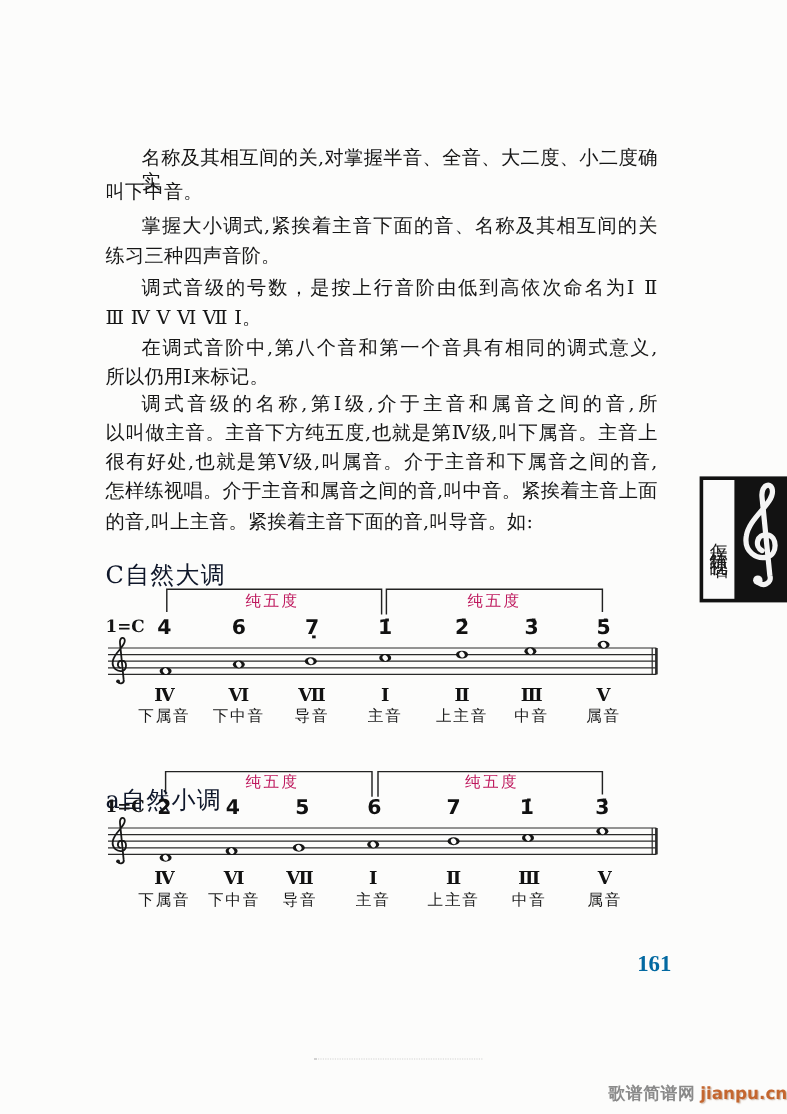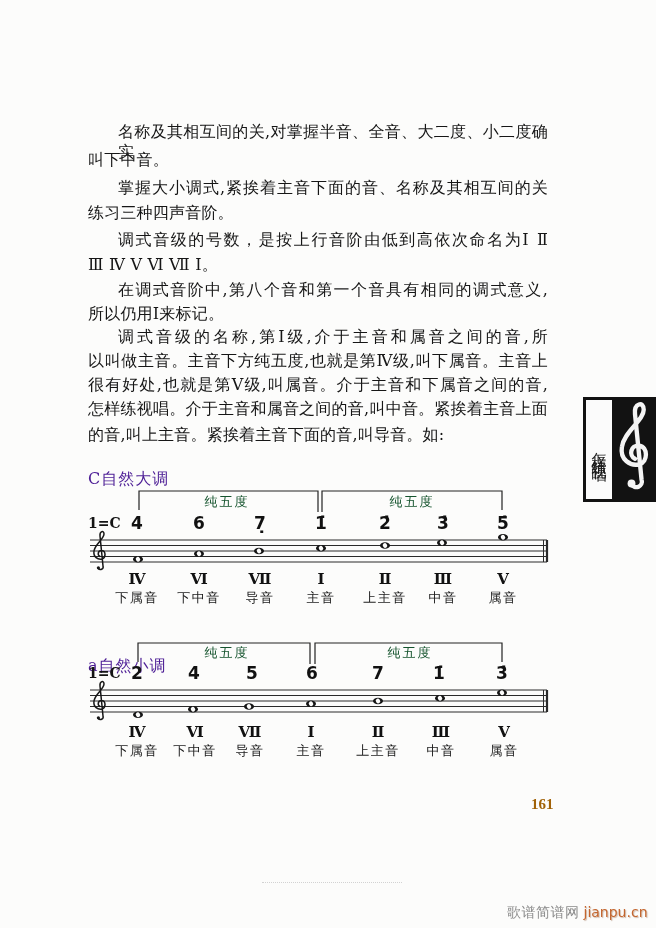--- a/index.html
+++ b/index.html
@@ -9,22 +9,22 @@
       font-family: "DejaVu Serif", serif;
     }
     .line {
       position: absolute; height: 20px; line-height: 20px; font-size: 16px;
       color: #161616; letter-spacing: 0.2px;
     }
     .line.full { text-align: justify; text-align-last: justify; text-justify: inter-character; }
     .line.ind { left: 118px; width: 430px; }
     .line.noind { left: 88px; width: 460px; }
 
-    .ex-title { position: absolute; left: 88px; font-size: 16px; line-height: 18px; height: 18px; color: #4c1d95; letter-spacing: 1px; }
-    .interval { position: absolute; width: 80px; text-align: center; font-size: 13px; line-height: 16px; letter-spacing: 2px; color: #14532d; }
+    .ex-title { position: absolute; left: 88px; font-size: 20px; line-height: 18px; height: 18px; color: #0f172a; letter-spacing: 1px; }
+    .interval { position: absolute; width: 80px; text-align: center; font-size: 13px; line-height: 16px; letter-spacing: 2px; color: #be185d; }
     .keysig { position: absolute; left: 88px; font-family: "DejaVu Serif", serif; font-weight: bold; font-size: 14px; line-height: 22px; height: 22px; }
     .col { position: absolute; width: 60px; text-align: center; }
     .jianpu { font-family: "DejaVu Sans", sans-serif; font-weight: bold; font-size: 17px; line-height: 22px; height: 22px; color: #111; }
     .degree { font-family: "DejaVu Serif", serif; font-weight: bold; font-size: 15px; line-height: 20px; height: 20px; color: #111; }
     .degname { font-size: 13px; line-height: 18px; height: 18px; letter-spacing: 1.5px; color: #1a1a1a; }
 
     .overlay { position: absolute; left: 0; top: 0; width: 656px; height: 928px; pointer-events: none; }
 
     .side-tab {
       position: absolute; left: 583px; top: 397px; width: 73px; height: 105px;
@@ -34,23 +34,23 @@
       position: absolute; left: 3px; top: 3px; width: 26px; height: 99px;
       background: #fbfbfb; color: #1a1a1a;
       writing-mode: vertical-rl; text-orientation: upright;
       font-size: 15px; line-height: 26px; letter-spacing: 4px;
       text-align: center;
     }
     .side-tab .tab-clef { position: absolute; left: 33px; top: 4px; width: 38px; height: 96px; }
 
     .page-number {
       position: absolute; left: 531px; top: 793px; font-family: "Liberation Serif", serif;
-      font-weight: bold; font-size: 15px; line-height: 22px; color: #a16207;
-    }
-    .watermark { position: absolute; left: 507px; top: 903px; font-size: 14px; line-height: 18px; white-space: nowrap; }
+      font-weight: bold; font-size: 19px; line-height: 22px; color: #0369a1;
+    }
+    .watermark { position: absolute; left: 507px; top: 903px; font-size: 14px; line-height: 18px; white-space: nowrap; font-weight: bold; }
     .watermark .wm-site { color: #8a8a8a; letter-spacing: 0.5px; }
     .watermark .wm-domain { color: #c4662f; font-family: "DejaVu Sans", sans-serif; margin-left: 4px; text-shadow: 1px 1px 1px rgba(120,60,20,0.35); }
     .scan-mark { position: absolute; left: 262px; top: 882px; width: 140px; height: 0; border-top: 1px dotted #d2d2d2; }
   </style>
 </head>
 <body>
 
 <div>
   <div class="line ind full" style="top:122px">名称及其相互间的关,对掌握半音、全音、大二度、小二度确实</div>
   <div class="line noind" style="top:150px">叫下中音。</div>

